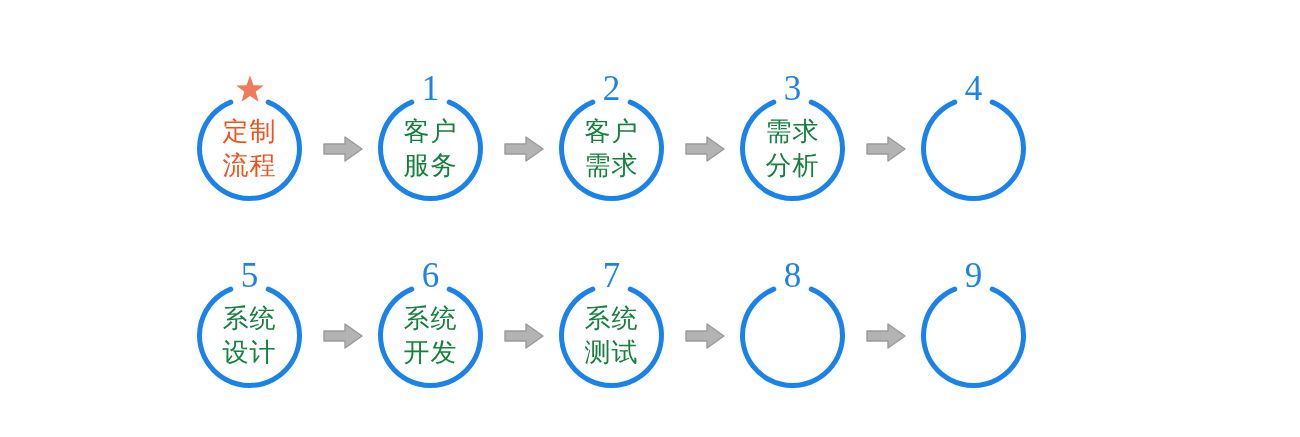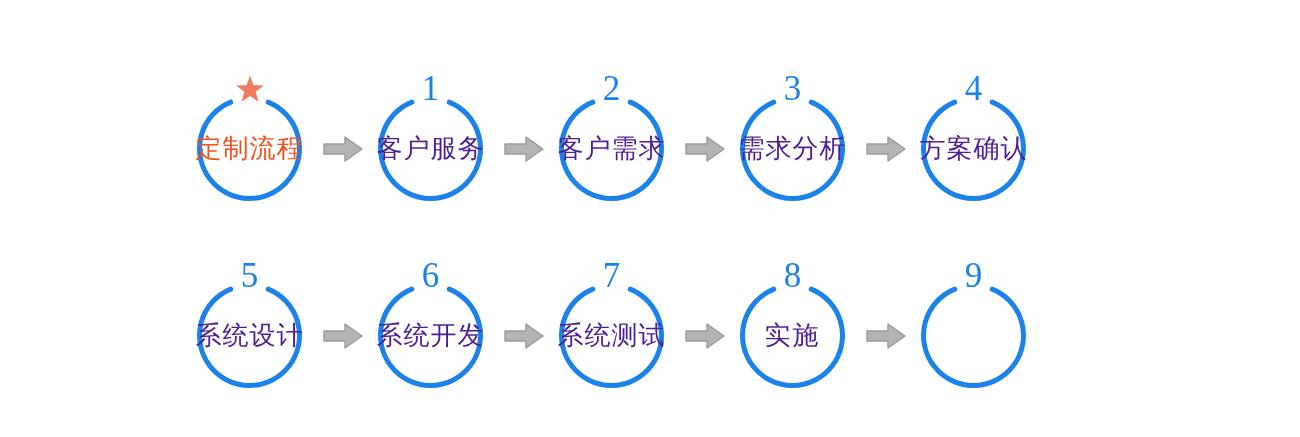--- a/index.html
+++ b/index.html
@@ -84,31 +84,31 @@
     margin-bottom: 2px;
   }
 
   .node-label {
     position: absolute;
     left: 0;
     top: 33px;
     width: 107px;
     height: 107px;
     display: flex;
-    flex-direction: row;
+    flex-direction: column;
     align-items: center;
     justify-content: center;
     text-align: left;
     pointer-events: none;
   }
   .node-label .line {
     font-family: "Liberation Serif", "DejaVu Serif", serif;
     font-size: 26px;
     line-height: 1.30;
-    color: #4c1d95;
+    color: #15803d;
     white-space: nowrap;
     letter-spacing: 1px;
   }
   .node.is-start .node-label .line {
     color: #f0521f;
   }
   .node.one-line .node-label .line {
     letter-spacing: 2px;
   }
 
@@ -224,24 +224,20 @@
       </div>
       <div class="node">
         <div class="node-ring">
           <svg viewBox="0 0 107 107" xmlns="http://www.w3.org/2000/svg">
             <path d="M 72.23 7.14 A 50 50 0 1 1 34.77 7.14" fill="none" stroke="#1a82e8" stroke-width="5" stroke-linecap="round"></path>
           </svg>
         </div>
         <div class="node-badge">
           <span class="node-number">4</span>
         </div>
-        <div class="node-label">
-          <div class="line">方案</div>
-          <div class="line">确认</div>
-        </div>
       </div>
     </div>
   <div class="flow-row" id="row-2">
       <div class="node">
         <div class="node-ring">
           <svg viewBox="0 0 107 107" xmlns="http://www.w3.org/2000/svg">
             <path d="M 72.23 7.14 A 50 50 0 1 1 34.77 7.14" fill="none" stroke="#1a82e8" stroke-width="5" stroke-linecap="round"></path>
           </svg>
         </div>
         <div class="node-badge">
@@ -303,23 +299,20 @@
       </div>
       <div class="node one-line">
         <div class="node-ring">
           <svg viewBox="0 0 107 107" xmlns="http://www.w3.org/2000/svg">
             <path d="M 72.23 7.14 A 50 50 0 1 1 34.77 7.14" fill="none" stroke="#1a82e8" stroke-width="5" stroke-linecap="round"></path>
           </svg>
         </div>
         <div class="node-badge">
           <span class="node-number">8</span>
         </div>
-        <div class="node-label">
-          <div class="line">实施</div>
-        </div>
       </div>
       <div class="connector">
         <div class="arrow-shift">
           <svg viewBox="0 0 40 28" xmlns="http://www.w3.org/2000/svg">
             <path d="M1 9 L22 9 L22 2 L39 14 L22 26 L22 19 L1 19 Z" fill="#b3b3b3" stroke="#9a9a9a" stroke-width="1.4" stroke-linejoin="round"></path>
           </svg>
         </div>
       </div>
       <div class="node one-line">
         <div class="node-ring">

